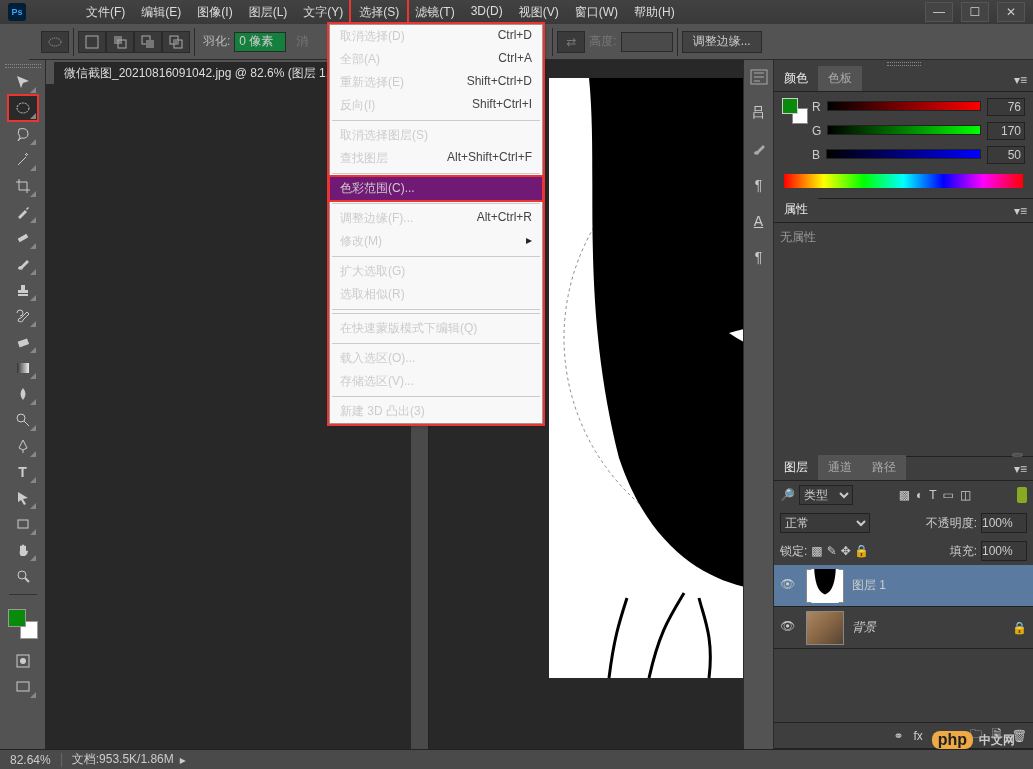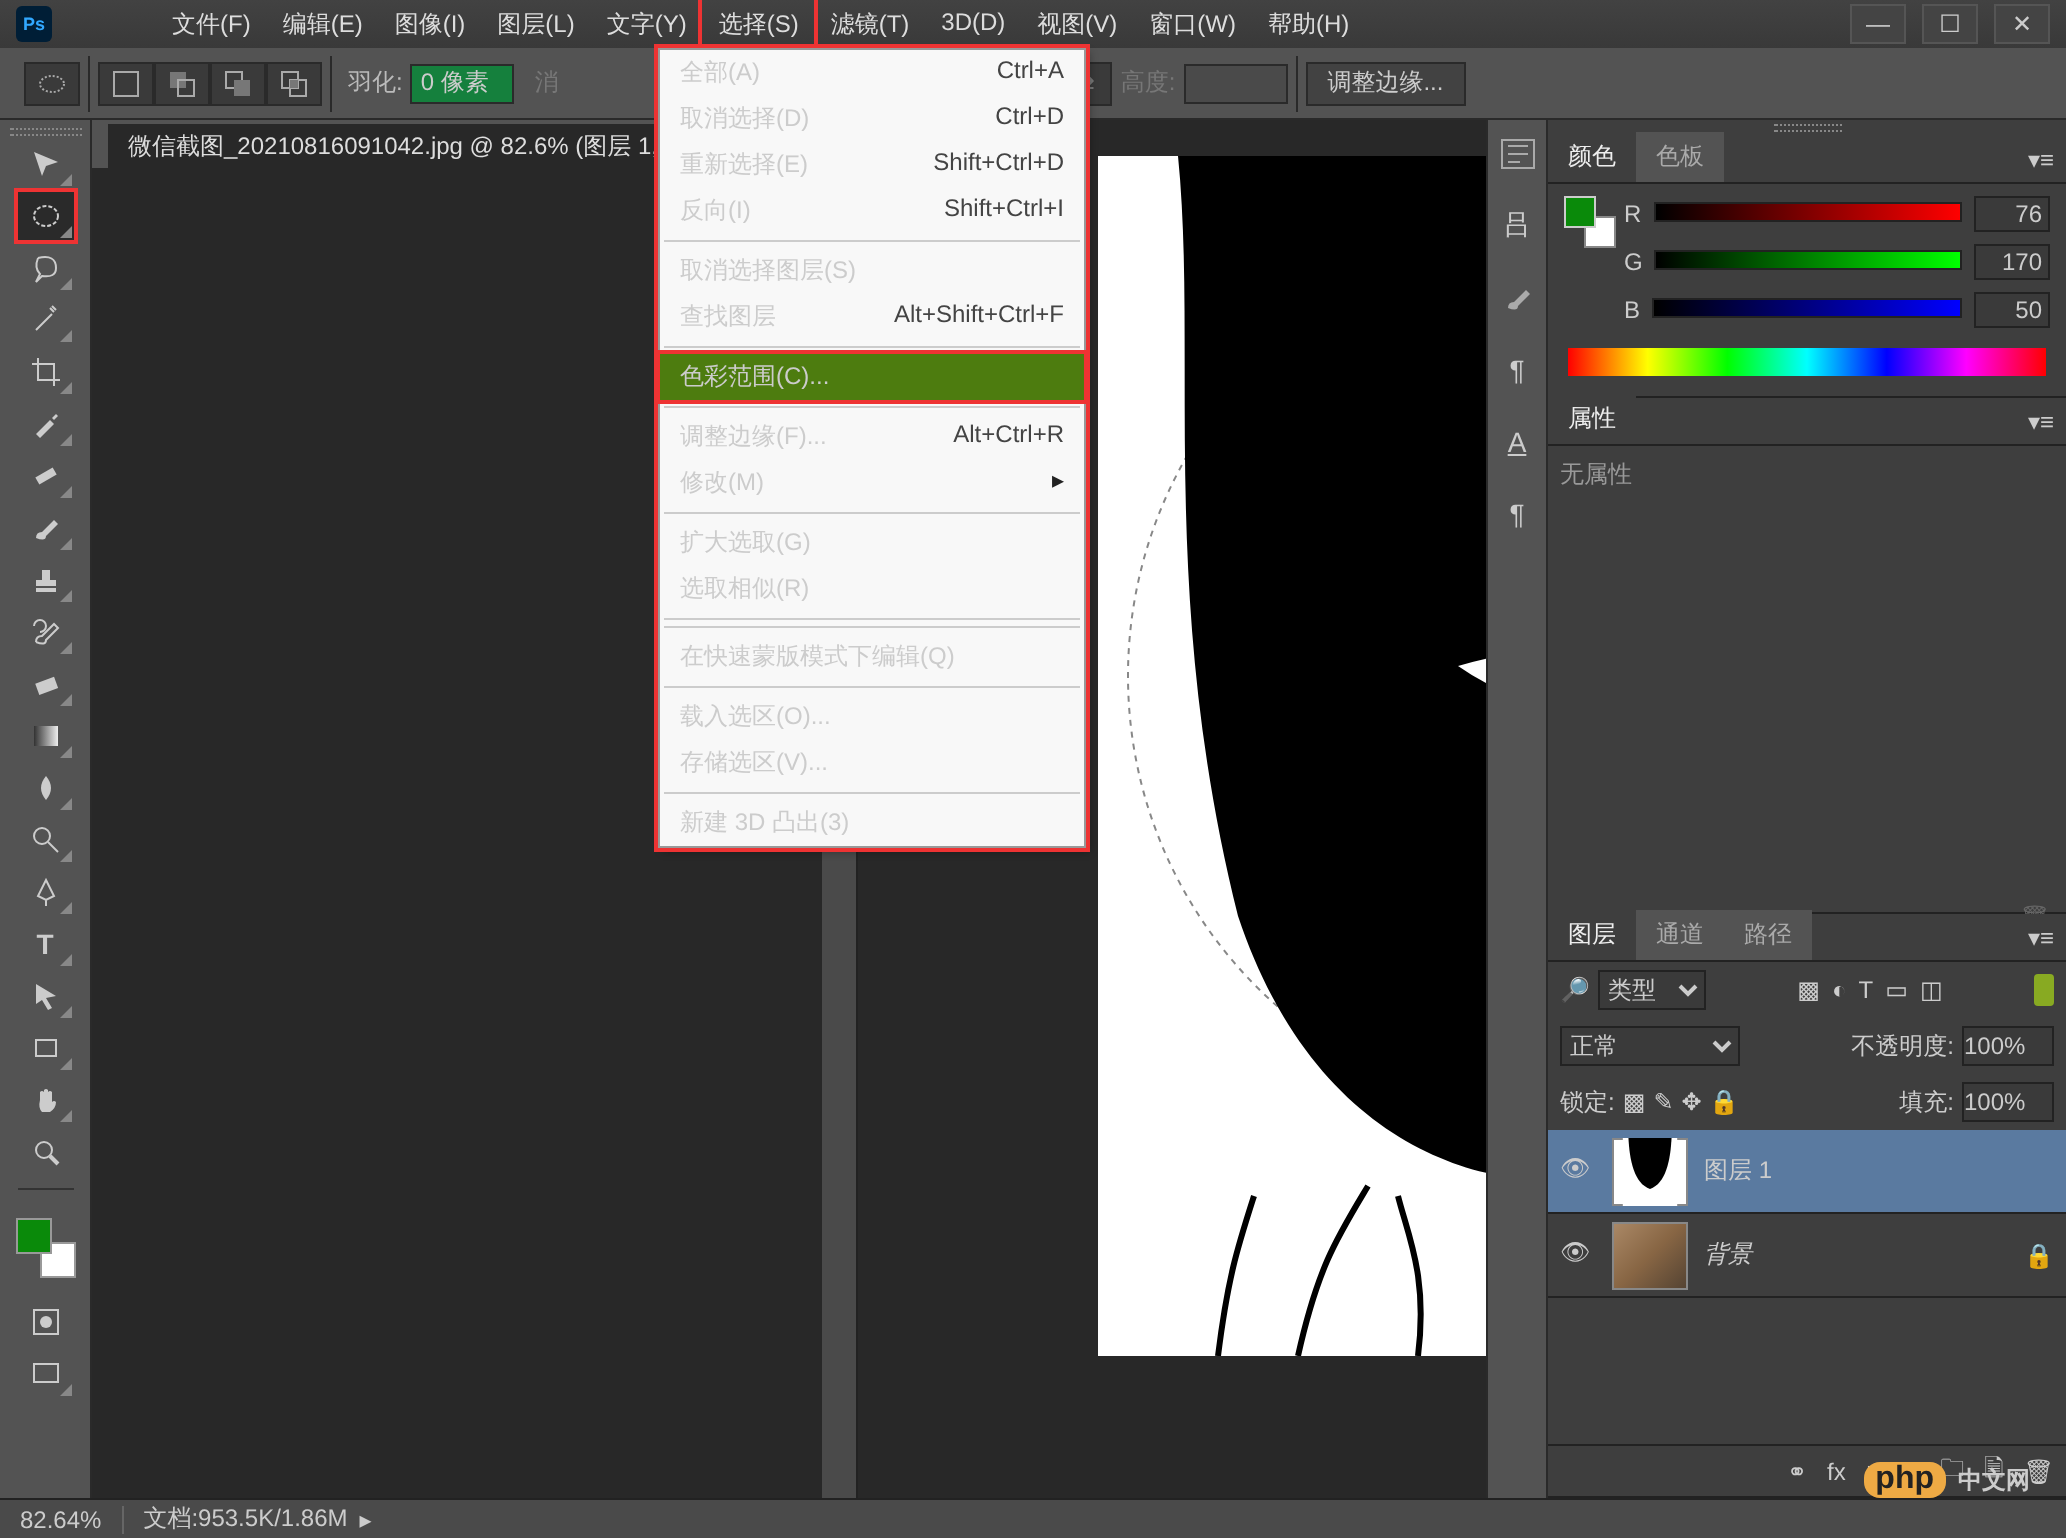--- a/index.html
+++ b/index.html
@@ -6,21 +6,21 @@
 body { background: #535353; width: 1033px; height: 769px; overflow: hidden; position: relative; user-select: none; }
 
 .title-bar { height: 24px; background: linear-gradient(#424242, #393939); display: flex; align-items: center; padding-left: 8px; }
 .ps-logo { width: 18px; height: 18px; background: #001e36; border-radius: 3px; color: #31a8ff; font-size: 9px; font-weight: bold; display: flex; align-items: center; justify-content: center; margin-right: 8px; }
 .menu-bar { display: flex; flex: 1; margin-left: 44px; }
 .menu-item { padding: 4px 8px; color: #ddd; cursor: default; }
 .highlight-red { outline: 2px solid #e33; }
 .window-controls { margin-left: auto; display: flex; }
 .win-btn { width: 28px; height: 20px; margin-right: 8px; background: #444; border: 1px solid #555; font-size: 12px; display: flex; align-items: center; justify-content: center; color: #ccc;}
 
-.options-bar { height: 36px; background: #535353; border-bottom: 1px solid #2a2a2a; display: flex; align-items: center; padding-left: 12px; gap: 0; }
+.options-bar { height: 36px; background: #535353; border-bottom: 1px solid #2a2a2a; display: flex; align-items: center; padding-left: 12px; gap: 0; margin-left: 29px; }
 .opt-icon { width: 28px; height: 22px; background: #3a3a3a; border: 1px solid #2a2a2a; display: inline-flex; align-items: center; justify-content: center; }
 .opt-input { width: 52px; height: 20px; background: #15803d; border: 1px solid #2a2a2a; color: #ccc; padding-left: 4px; }
 .opt-label { color: #bbb; margin: 0 4px; }
 .opt-btn { height: 22px; background: #424242; border: 1px solid #2a2a2a; padding: 0 10px; color: #ccc; }
 .disabled { color: #777; }
 .sep { width: 1px; height: 28px; background: #2a2a2a; margin: 0 4px;}
 
 .main { display: flex; height: calc(100% - 60px - 20px); }
 .tools { width: 46px; background: #535353; border-right: 1px solid #2a2a2a; padding: 4px 0; display: flex; flex-direction: column; align-items: center; gap: 2px; }
 .tool { width: 28px; height: 24px; display: flex; align-items: center; justify-content: center; position: relative; }
@@ -36,21 +36,21 @@
 .doc-tab.active { background: #282828; }
 .ruler-h { height: 18px; background: #4a4a4a; border-bottom: 1px solid #222; margin-left: 18px; position: relative; font-size: 9px; color: #999; display: flex;}
 .canvas-row { flex: 1; display: flex; }
 .ruler-v { width: 18px; background: #4a4a4a; border-right: 1px solid #222; }
 .canvas-viewport { flex: 1; background: #282828; position: relative; overflow: hidden; }
 .artwork { position: absolute; left: 120px; top: 18px; width: 480px; height: 600px; background: #fff; }
 .artwork svg { width: 100%; height: 100%; }
 
 .dropdown { position: absolute; left: 329px; top: 24px; width: 214px; background: #f8f8f8; border: 1px solid #999; box-shadow: 2px 2px 4px rgba(0,0,0,0.3); z-index: 50; }
 .dd-row { display: flex; padding: 3px 10px; color: #222; cursor: default; }
-.dd-row.sel { background: #4d7c0f; color: #fff; align-items: center; }
+.dd-row.sel { background: #701a75; color: #fff; align-items: center; }
 .dd-row .shortcut { margin-left: auto; color: #444; }
 .dd-row.dis { color: #999; }
 .dd-row .arrow { margin-left: auto; color: #222; }
 .dd-sep { height: 1px; background: #ccc; margin: 3px 2px; }
 
 .panels { width: 290px; display: flex; background: #535353; }
 .panel-strip { width: 30px; border-left: 1px solid #2a2a2a; padding: 8px 0; display: flex; flex-direction: column; align-items: center; gap: 18px; }
 .strip-icon { width: 20px; height: 18px; display: flex; align-items: center; justify-content: center; }
 .panel-main { flex: 1; border-left: 1px solid #2a2a2a; display: flex; flex-direction: column; }
 .panel-group { background: #3e3e3e; border-bottom: 1px solid #222; }
@@ -494,26 +494,26 @@
 
 <div class="status-bar">
   <span>82.64%</span>
   <div class="sep2"></div>
   <span>文档:953.5K/1.86M</span>
   <span style="margin-left:6px">▸</span>
 </div>
 
 <div class="dropdown highlight-red" id="dropdown">
     <div class="dd-row">
+      <span>取消选择(D)</span>
+      <span class="shortcut">Ctrl+D</span>
+    </div>
+    <div class="dd-row">
       <span>全部(A)</span>
       <span class="shortcut">Ctrl+A</span>
-    </div>
-    <div class="dd-row">
-      <span>取消选择(D)</span>
-      <span class="shortcut">Ctrl+D</span>
     </div>
     <div class="dd-row dis">
       <span>重新选择(E)</span>
       <span class="shortcut">Shift+Ctrl+D</span>
     </div>
     <div class="dd-row">
       <span>反向(I)</span>
       <span class="shortcut">Shift+Ctrl+I</span>
     </div>
     <div class="dd-sep"></div>

